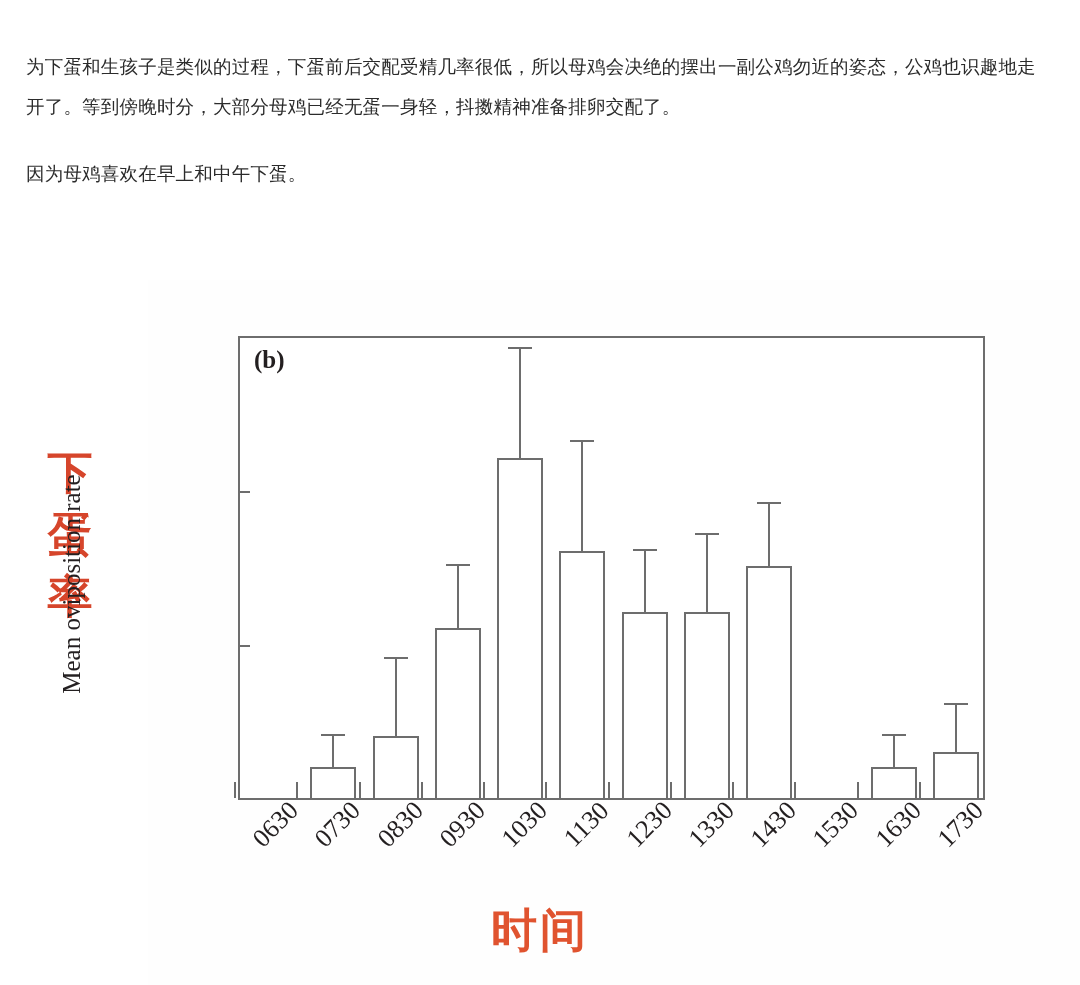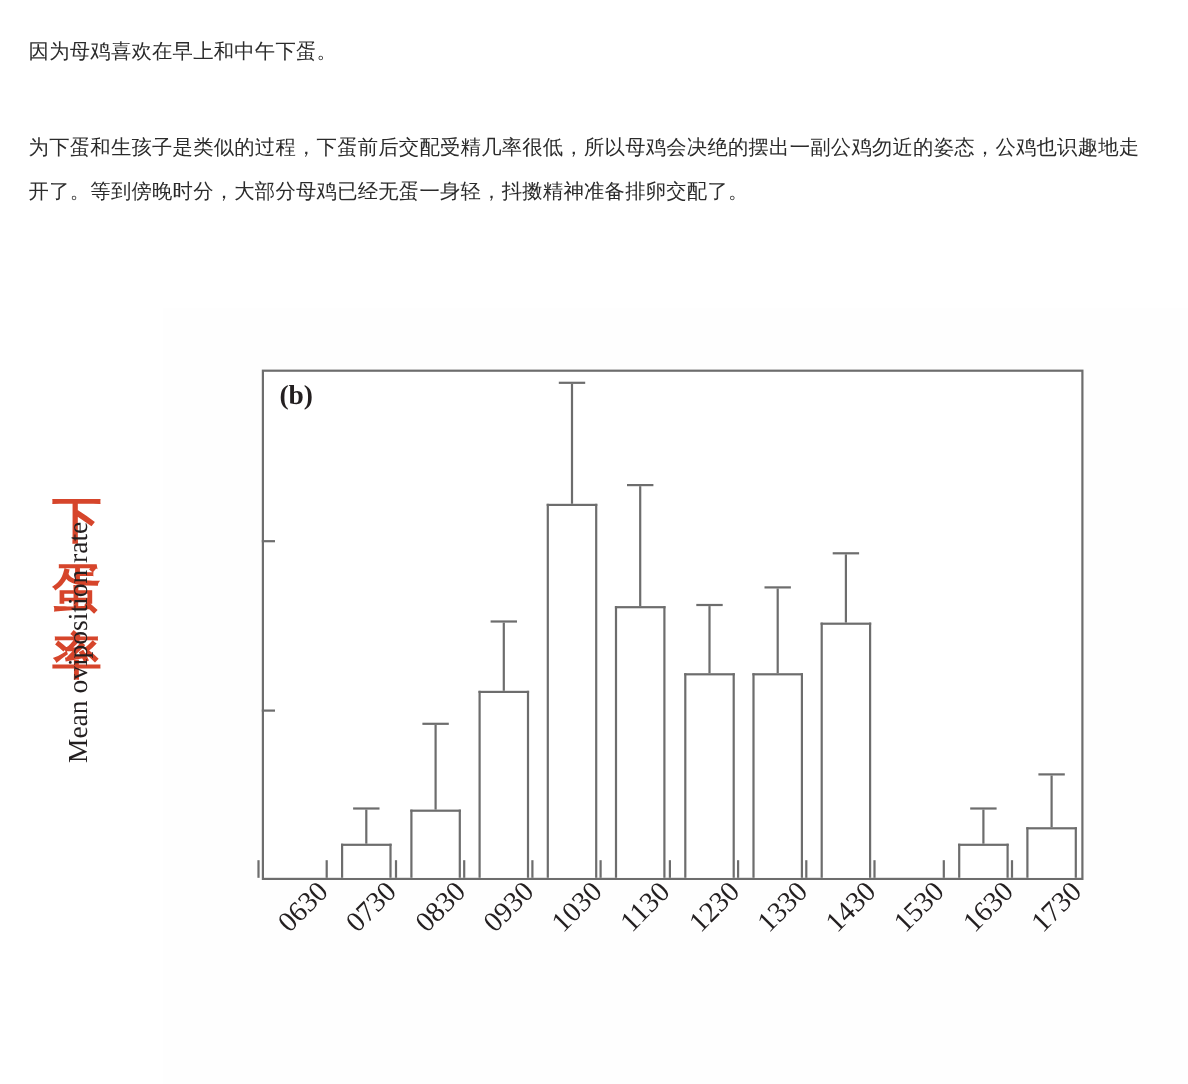--- a/index.html
+++ b/index.html
@@ -193,22 +193,22 @@
     color: #231f20;
     transform: rotate(-45deg);
     transform-origin: 50% 0%;
     white-space: nowrap;
   }
 </style>
 </head>
 <body>
 
 <div class="article">
+  <p class="para para-2">为下蛋和生孩子是类似的过程，下蛋前后交配受精几率很低，所以母鸡会决绝的摆出一副公鸡勿近的姿态，公鸡也识趣地走开了。等到傍晚时分，大部分母鸡已经无蛋一身轻，抖擞精神准备排卵交配了。</p>
   <p class="para para-1">因为母鸡喜欢在早上和中午下蛋。</p>
-  <p class="para para-2">为下蛋和生孩子是类似的过程，下蛋前后交配受精几率很低，所以母鸡会决绝的摆出一副公鸡勿近的姿态，公鸡也识趣地走开了。等到傍晚时分，大部分母鸡已经无蛋一身轻，抖擞精神准备排卵交配了。</p>
 </div>
 
 <div class="figure">
   <div class="figure-bg-tint"></div>
 
   <div class="red-ylabel">
     <span>下</span>
     <span>蛋</span>
     <span>率</span>
   </div>
@@ -300,13 +300,14 @@
       <div class="xlabel" style="left: 276.125px;">1030</div>
       <div class="xlabel" style="left: 338.375px;">1130</div>
       <div class="xlabel" style="left: 400.625px;">1230</div>
       <div class="xlabel" style="left: 462.875px;">1330</div>
       <div class="xlabel" style="left: 525.125px;">1430</div>
       <div class="xlabel" style="left: 587.375px;">1530</div>
       <div class="xlabel" style="left: 649.625px;">1630</div>
       <div class="xlabel" style="left: 711.875px;">1730</div>
     </div>
 
+  <div class="red-xlabel">时间</div>
 </div>
 
 </body></html>

